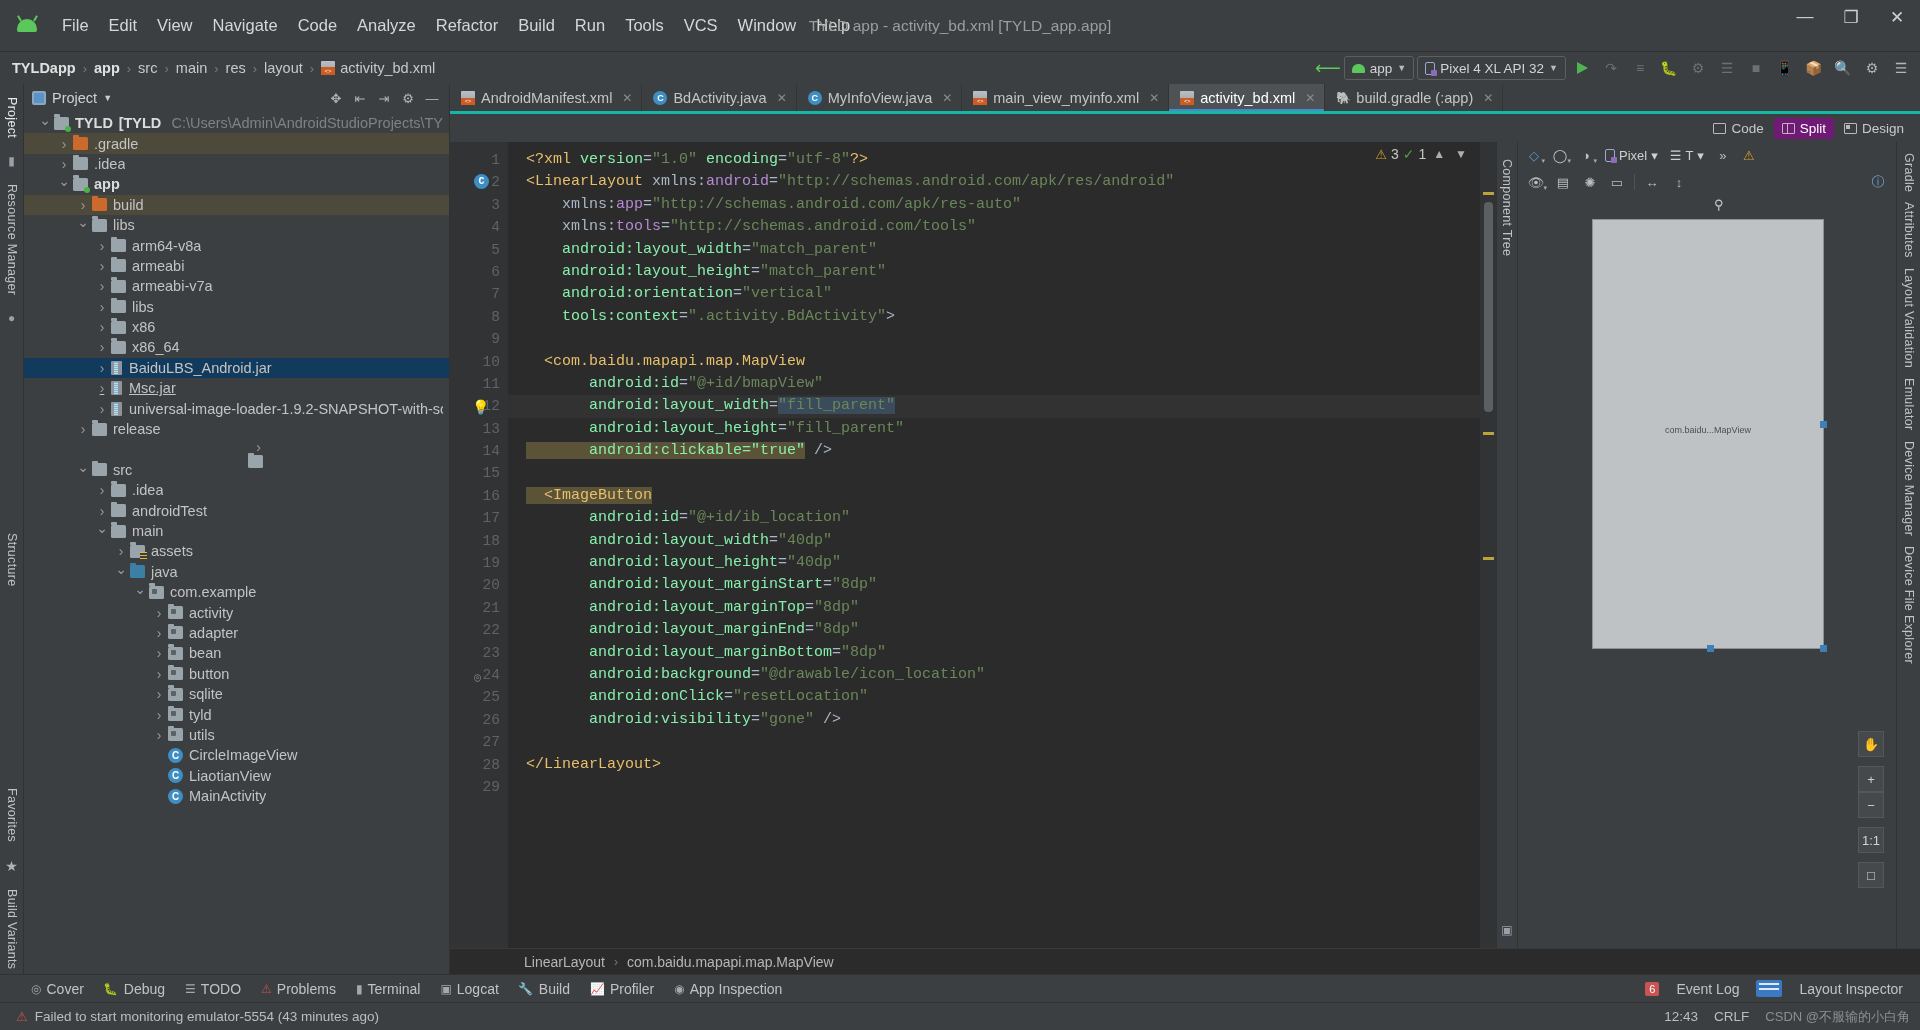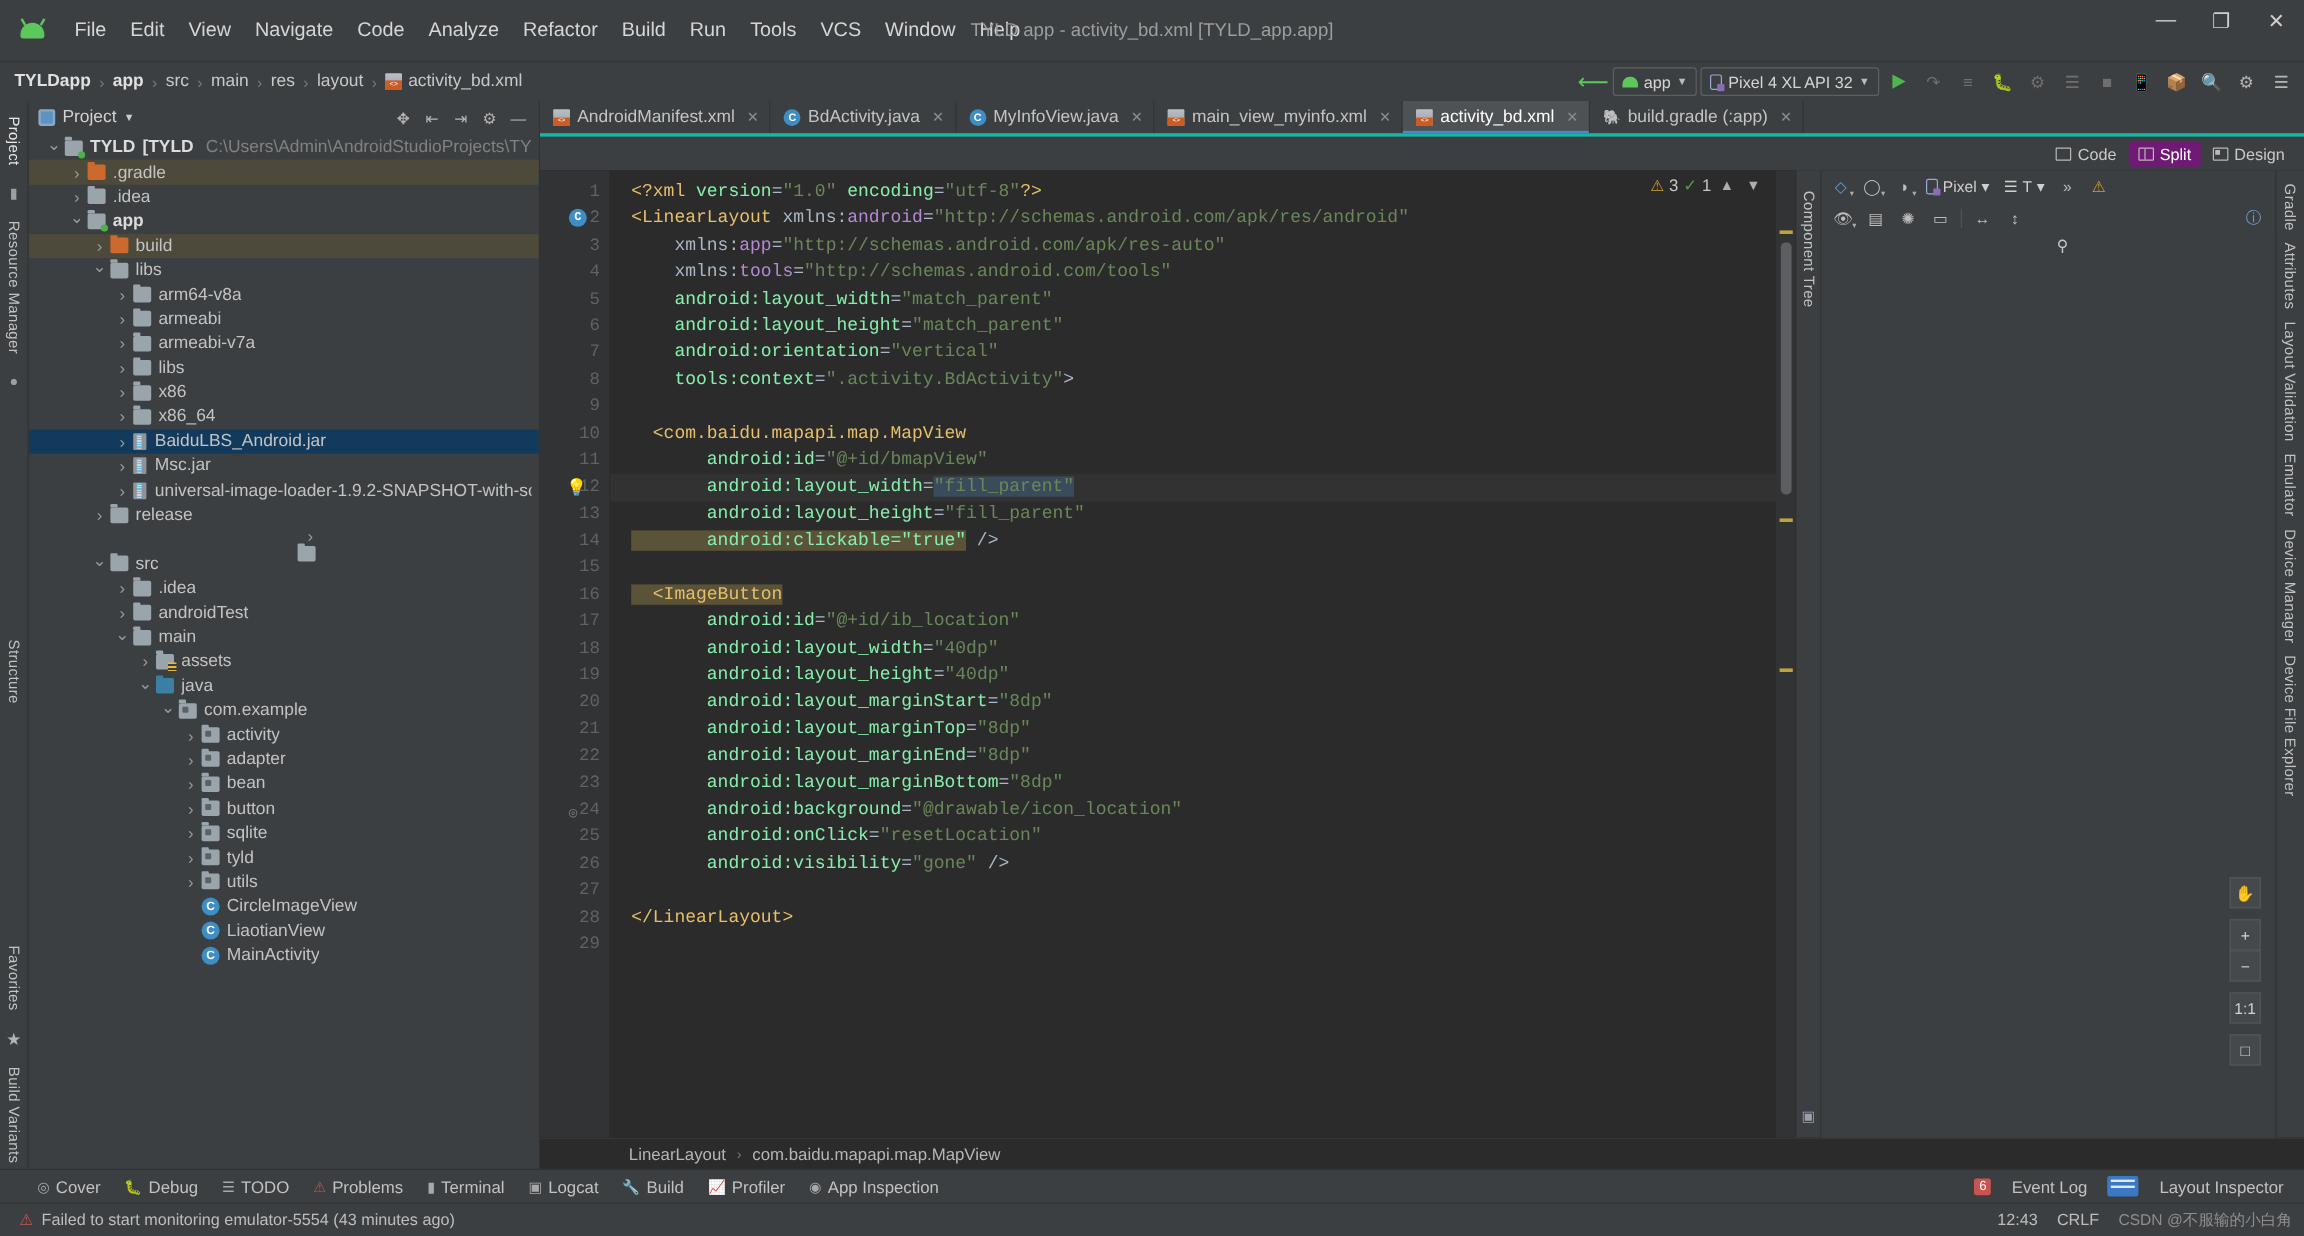--- a/index.html
+++ b/index.html
@@ -449,21 +449,21 @@
           <div class="trow" style="padding-left: 69px;">
             <span class="tw r"></span>
             <span class="ticon ic-folder"></span>
             <span class="tlabel">x86_64</span>
           </div>
           <div class="trow sel" style="padding-left: 69px;">
             <span class="tw r"></span>
             <span class="ticon ic-jar"></span>
             <span class="tlabel">BaiduLBS_Android.jar</span>
           </div>
-          <div class="trow" style="padding-left: 69px;">
+          <div class="trow" style="padding-left: 69px; text-decoration: underline;">
             <span class="tw r"></span>
             <span class="ticon ic-jar"></span>
             <span class="tlabel">Msc.jar</span>
           </div>
           <div class="trow" style="padding-left: 69px;">
             <span class="tw r"></span>
             <span class="ticon ic-jar"></span>
             <span class="tlabel">universal-image-loader-1.9.2-SNAPSHOT-with-sources.</span>
           </div>
           <div class="trow" style="padding-left: 50px;">
@@ -727,20 +727,26 @@
             <div class="pv-ico">✺</div>
             <div class="pv-ico">▭</div>
             <div class="pv-sep"></div>
             <div class="pv-ico">↔</div>
             <div class="pv-ico">↕</div>
             <div class="pv-ico" style="margin-left:auto;color:#6d9fd0;">ⓘ</div>
           </div>
 
           <div class="pv-canvas">
             <div class="pin-ico">⚲</div>
+            <div class="device-frame">
+              <div class="device-label">com.baidu...MapView</div>
+              <div class="handle" style="right:-4px;top:201px;"></div>
+              <div class="handle" style="left:114px;bottom:-4px;"></div>
+              <div class="handle" style="right:-4px;bottom:-4px;"></div>
+            </div>
             <div class="pv-side-tools">
               <div class="pv-btn">✋</div>
               <div class="pv-btn sep">+</div>
               <div class="pv-btn">−</div>
               <div class="pv-btn sep">1:1</div>
               <div class="pv-btn sep">□</div>
             </div>
           </div>
         </div>
 

